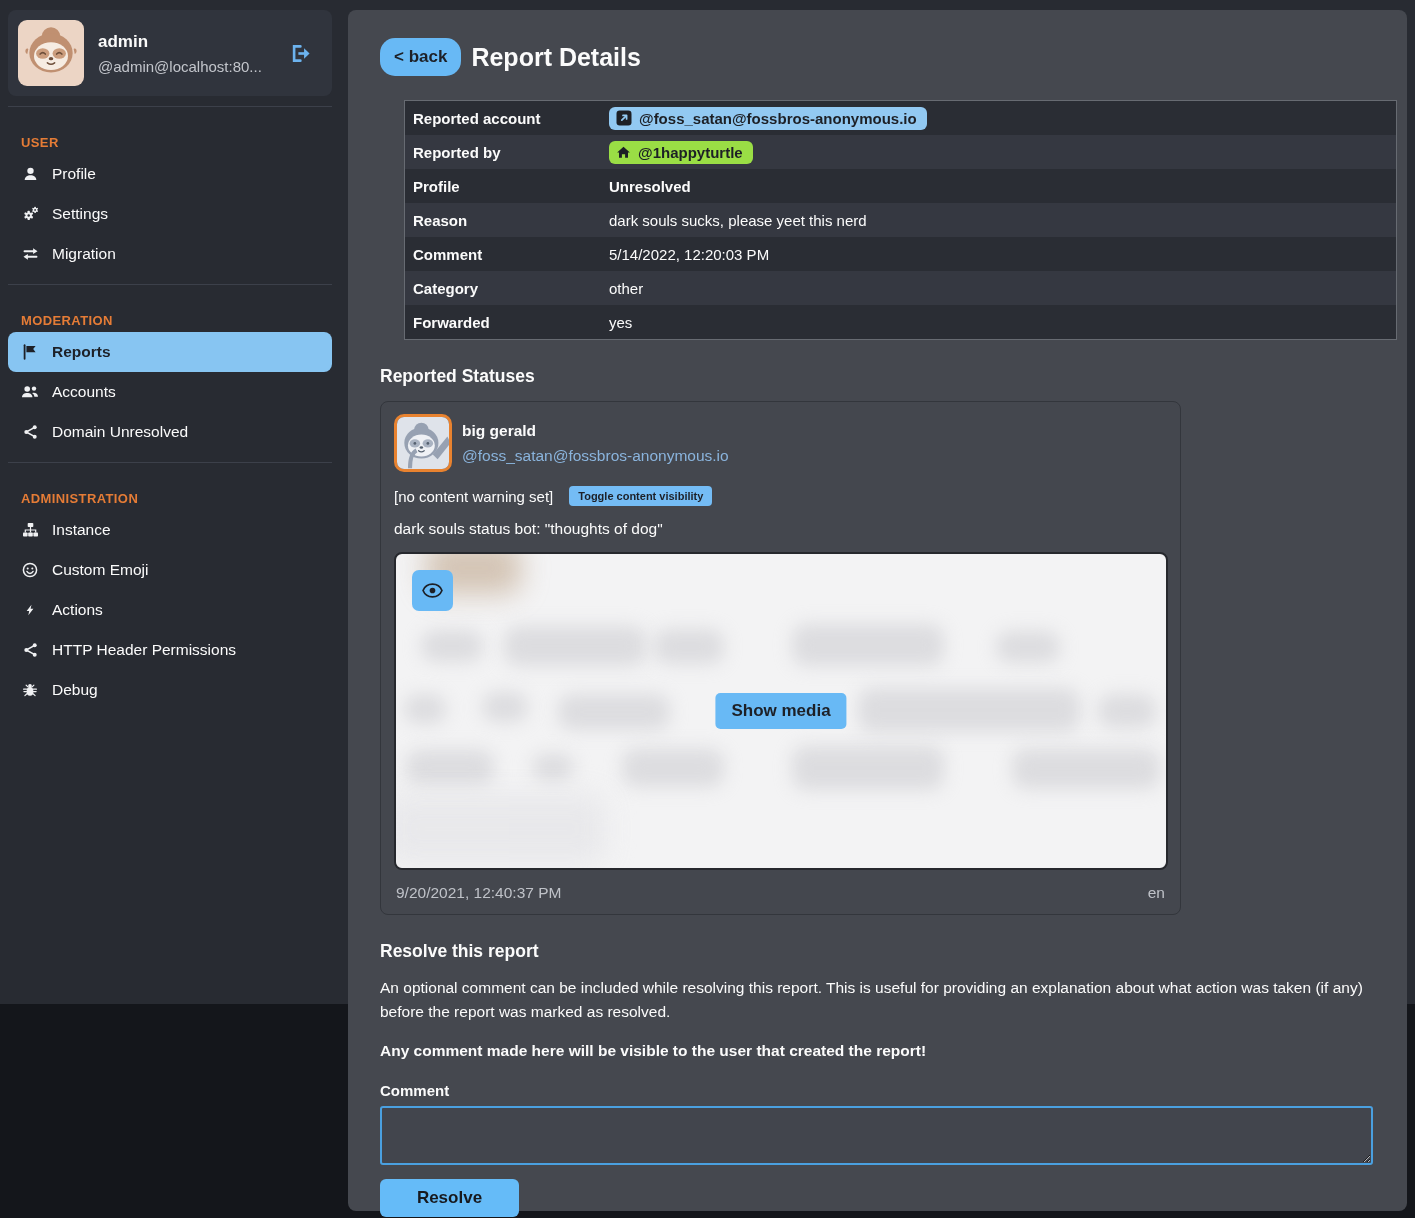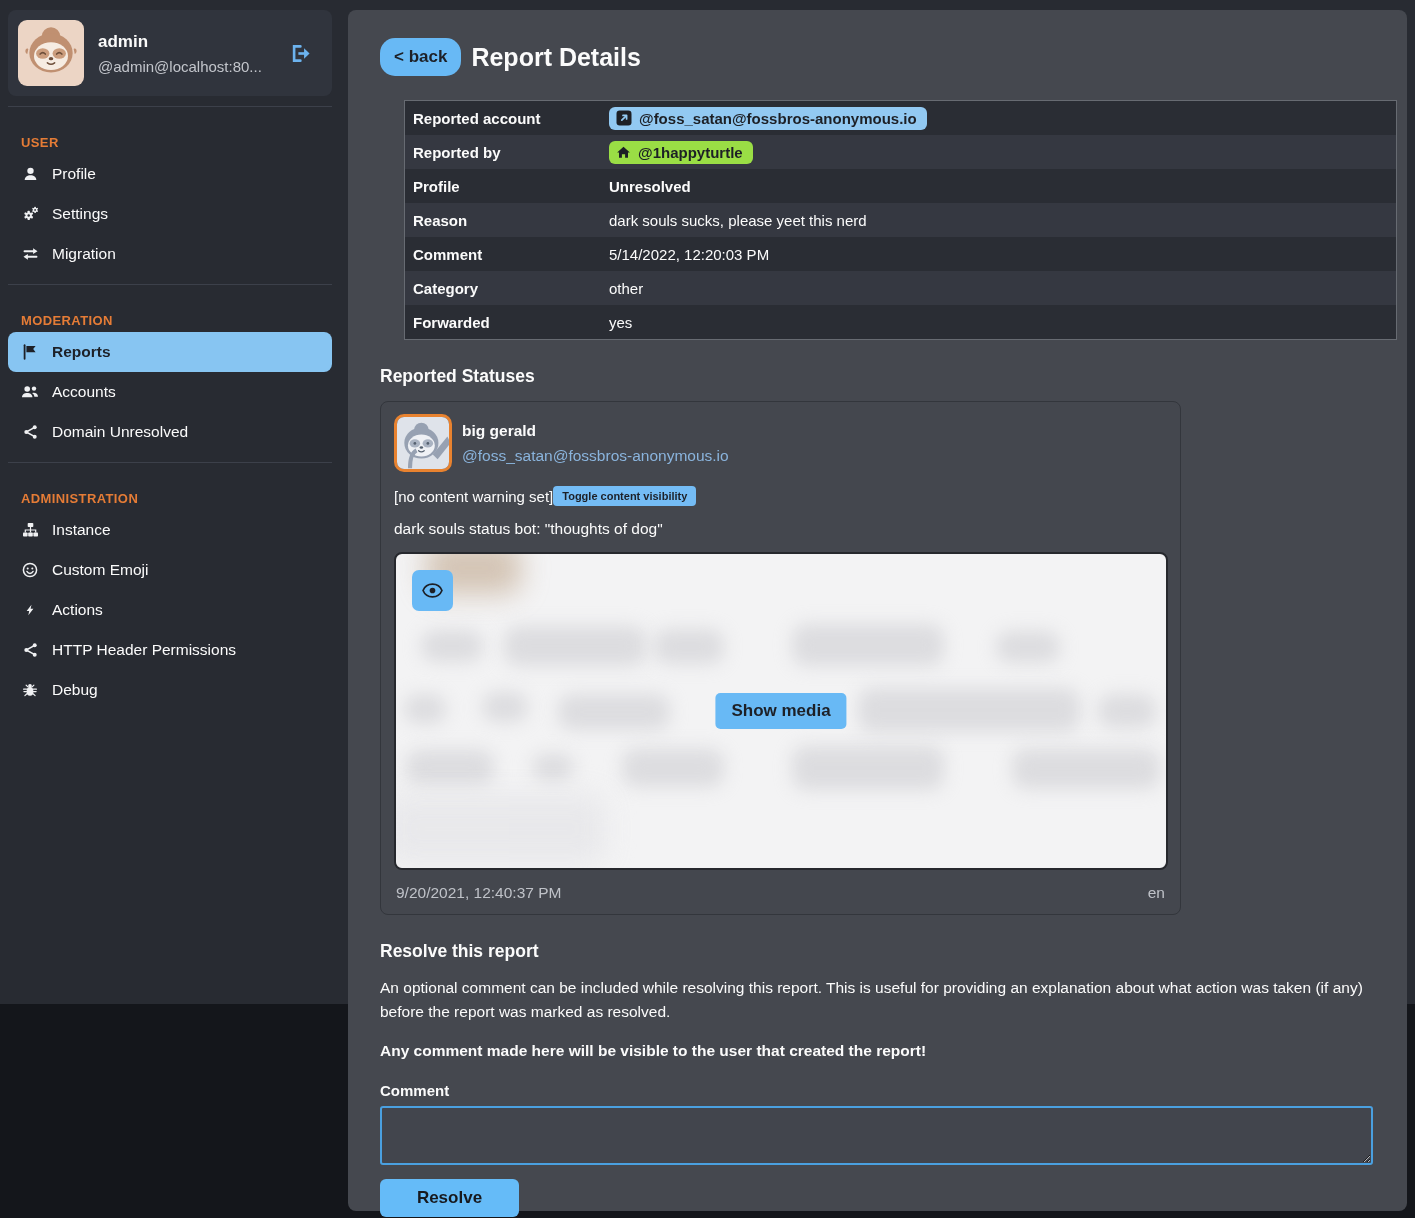--- a/index.html
+++ b/index.html
@@ -78,21 +78,21 @@
     width:801px; border:1px solid #33363c; border-radius:8px;
     padding:12px 13px; background:#44474e;
   }
   .status-header { display:flex; gap:10px; align-items:center; }
   .status-avatar {
     width:58px; height:58px; border-radius:10px; overflow:hidden;
     border:3px solid #e8822f; flex:0 0 auto;
   }
   .status-name { font-weight:bold; font-size:15.5px; margin-bottom:7px; }
   .status-handle { color:#8ab4dd; font-size:15.5px; text-decoration:none; cursor:pointer; }
-  .cw-row { display:flex; align-items:center; gap:0; margin-top:14px; }
+  .cw-row { display:flex; align-items:center; gap:16px; margin-top:14px; }
   .toggle-btn {
     background:#74bcf5; color:#1d2027; font-weight:bold; font-size:11px;
     border:none; border-radius:4px; padding:4px 9px; cursor:pointer; font-family:inherit;
   }
   .status-content { margin-top:14px; font-size:15.5px; }
 
   .media-wrap {
     position:relative; margin-top:14px;
     width:774px; height:318px;
     border:2px solid #26282d; border-radius:8px;

